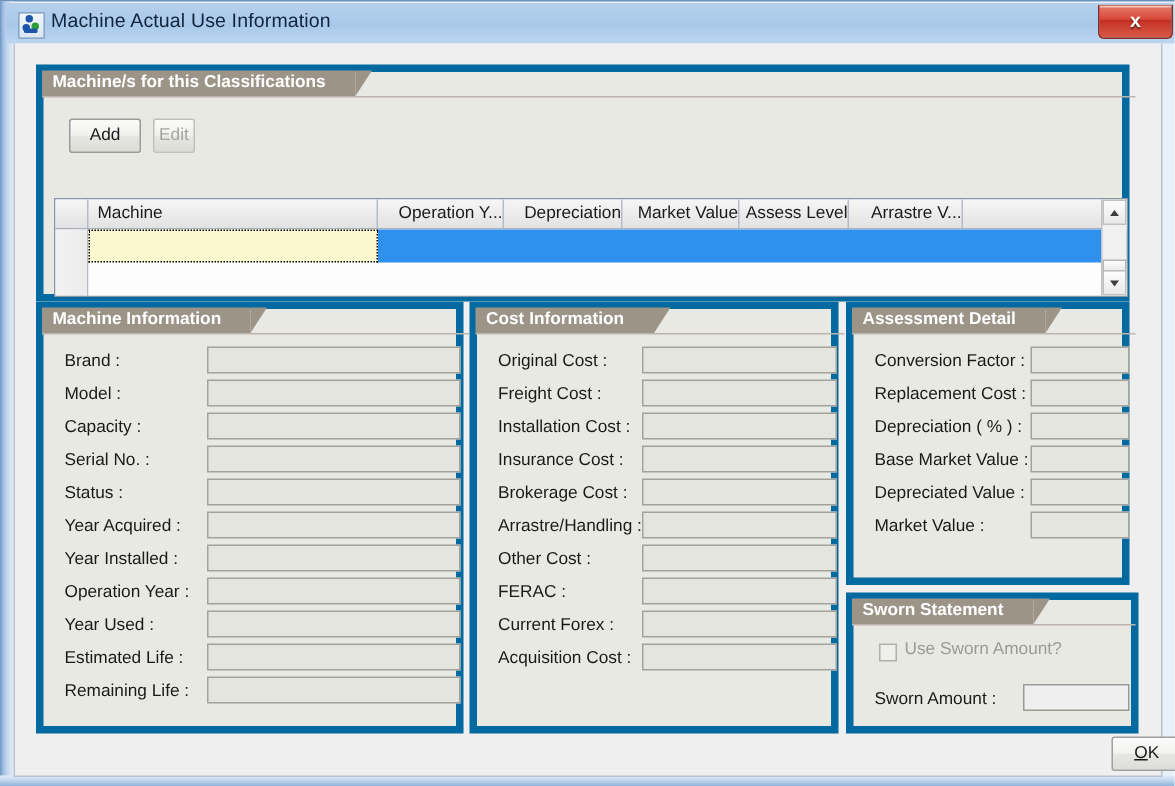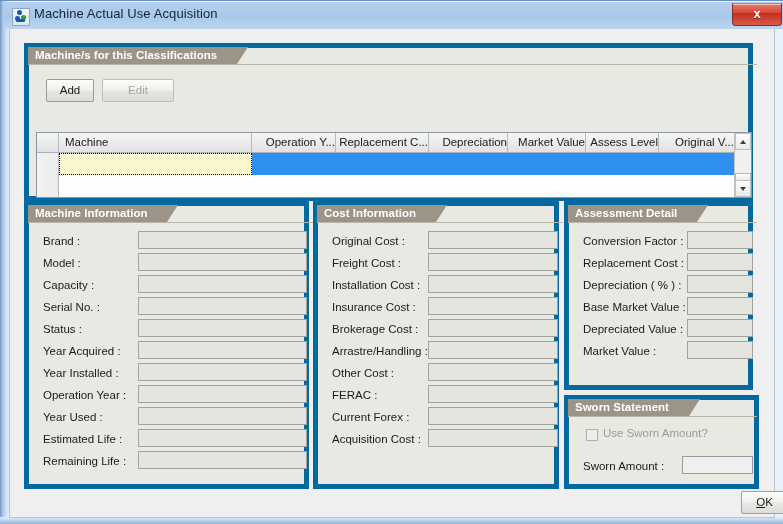--- a/index.html
+++ b/index.html
@@ -263,46 +263,45 @@
   <div id="glass-left"></div>
   <div id="glass-bottom"></div>
 
   <div id="titlebar">
     <div id="title-icon">
       <span class="dot-b"></span>
       <span class="dot-a"></span>
       <span class="dot-c"></span>
       <span class="bar"></span>
     </div>
-    <div id="title-text">Machine Actual Use Acquisition</div>
+    <div id="title-text">Machine Actual Use Information</div>
     <div id="close-button">
       <div class="glyph">x</div>
     </div>
   </div>
 
   <div id="client">
 
     <div class="group" style="left:14px; top:14px; width:729px; height:158px;">
       <div class="group-tab">Machine/s for this Classifications</div>
       <div class="group-tab-line" style="width:729px;"></div>
 
       <div class="btn" style="left:17px; top:31px; width:48px; height:23px; line-height:21px;">Add</div>
-      <div class="btn disabled" style="left:73px; top:31px; width:72px; height:23px; line-height:21px;">Edit</div>
+      <div class="btn disabled" style="left:73px; top:31px; width:28px; height:23px; line-height:21px;">Edit</div>
     </div>
 
     <div id="grid">
       <div id="grid-head">
         <div class="gh" style="flex-basis:22px; padding-left:0;"></div>
         <div class="gh" style="flex-basis:193px;">Machine</div>
         <div class="gh center" style="flex-basis:84px;">Operation Y...</div>
-        <div class="gh center" style="flex-basis:93px;">Replacement C...</div>
         <div class="gh center" style="flex-basis:79px;">Depreciation</div>
         <div class="gh center" style="flex-basis:78px;">Market Value</div>
         <div class="gh center" style="flex-basis:73px;">Assess Level</div>
-        <div class="gh center" style="flex-basis:76px;">Original V...</div>
+        <div class="gh center" style="flex-basis:76px;">Arrastre V...</div>
       </div>
 
       <div id="grid-body">
         <div id="row-header-col"></div>
         <div id="row-area">
           <div id="sel-row">
             <div id="sel-cell-machine"></div>
             <div id="sel-cell-rest"></div>
           </div>
         </div>

